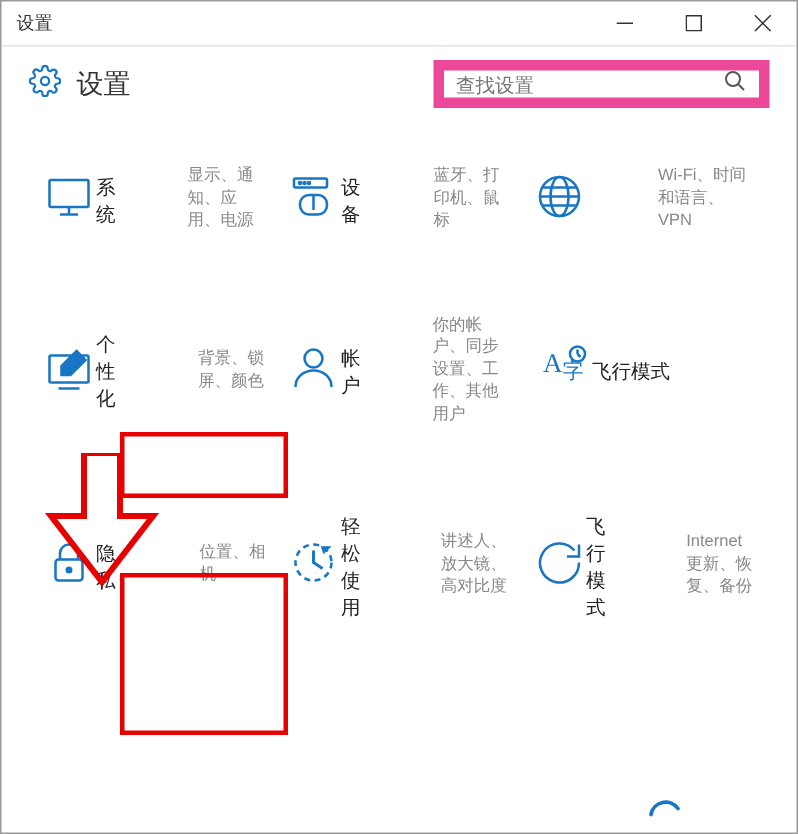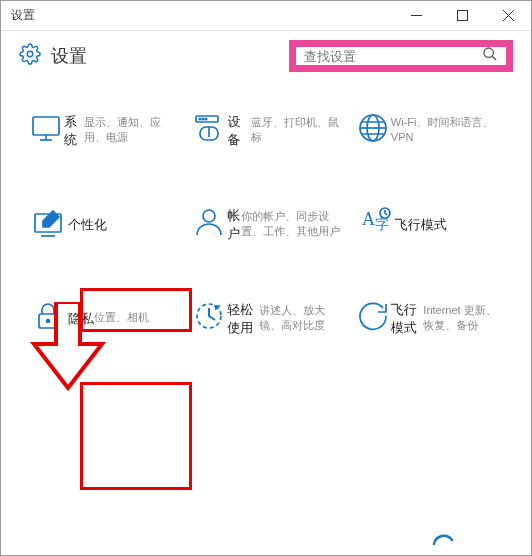--- a/index.html
+++ b/index.html
@@ -10,21 +10,21 @@
   .winbtn svg { width: 11px; height: 11px; }
   .header { height: 50px; display: flex; align-items: center; padding: 0 18px; gap: 10px; }
   .header-title { font-size: 18px; color: #333; }
   .search { margin-left: auto; display: flex; align-items: center; border: 7px solid #ec4899; height: 32px; width: 224px; padding: 0 8px; color: #555; }
   .search input { border: none; outline: none; flex: 1; font-size: 13px; background: transparent; }
   .grid { display: grid; grid-template-columns: repeat(3, 1fr); padding: 20px 25px 0 25px; column-gap: 10px; row-gap: 40px; }
   .tile { display: flex; flex-direction: row; align-items: center; text-align: left; cursor: pointer; padding: 6px 2px; position: relative; }
   .tile-icon { width: 40px; height: 38px; display: flex; align-items: center; justify-content: center; color: #1976c5; }
   .tile-icon svg { width: 36px; height: 36px; stroke: #1976c5; fill: none; stroke-width: 1.7; }
   .tile-title { font-size: 13px; color: #222; margin-top: 6px; }
-  .tile-sub { font-size: 11px; color: #888; margin-top: 3px; line-height: 1.35; max-width: 130px; }
+  .tile-sub { font-size: 11px; color: #888; margin-top: 3px; line-height: 1.35; max-width: 130px; margin-left: 48px; }
   .overlay { position: absolute; pointer-events: none; }
   .hl-box { border: 3px solid #e60000; }
   .loading-arc { position: absolute; bottom: 6px; right: 78px; color: #1976c5; }
 </style>
 </head>
 <body>
 
 <div class="titlebar">
   <span class="titlebar-text">设置</span>
   <div class="winbtn">
@@ -107,20 +107,21 @@
 
   <div class="tile">
     <div class="tile-icon">
       <svg viewBox="0 0 36 36">
           <rect x="5" y="10" width="26" height="18" rx="1"></rect>
           <line x1="11" y1="32" x2="25" y2="32"></line>
           <path d="M23 7 l6 6 l-10 10 h-6 v-6 z" fill="#1976c5" stroke="#1976c5"></path>
         </svg>
     </div>
     <div class="tile-title">个性化</div>
+    <div class="tile-sub">背景、锁屏、颜色</div>
   </div>
 
   <div class="tile">
     <div class="tile-icon">
       <svg viewBox="0 0 36 36">
           <circle cx="18" cy="12" r="6"></circle>
           <path d="M6 31 c0-7 6-11 12-11 s12 4 12 11"></path>
         </svg>
     </div>
     <div class="tile-title">帐户</div>

